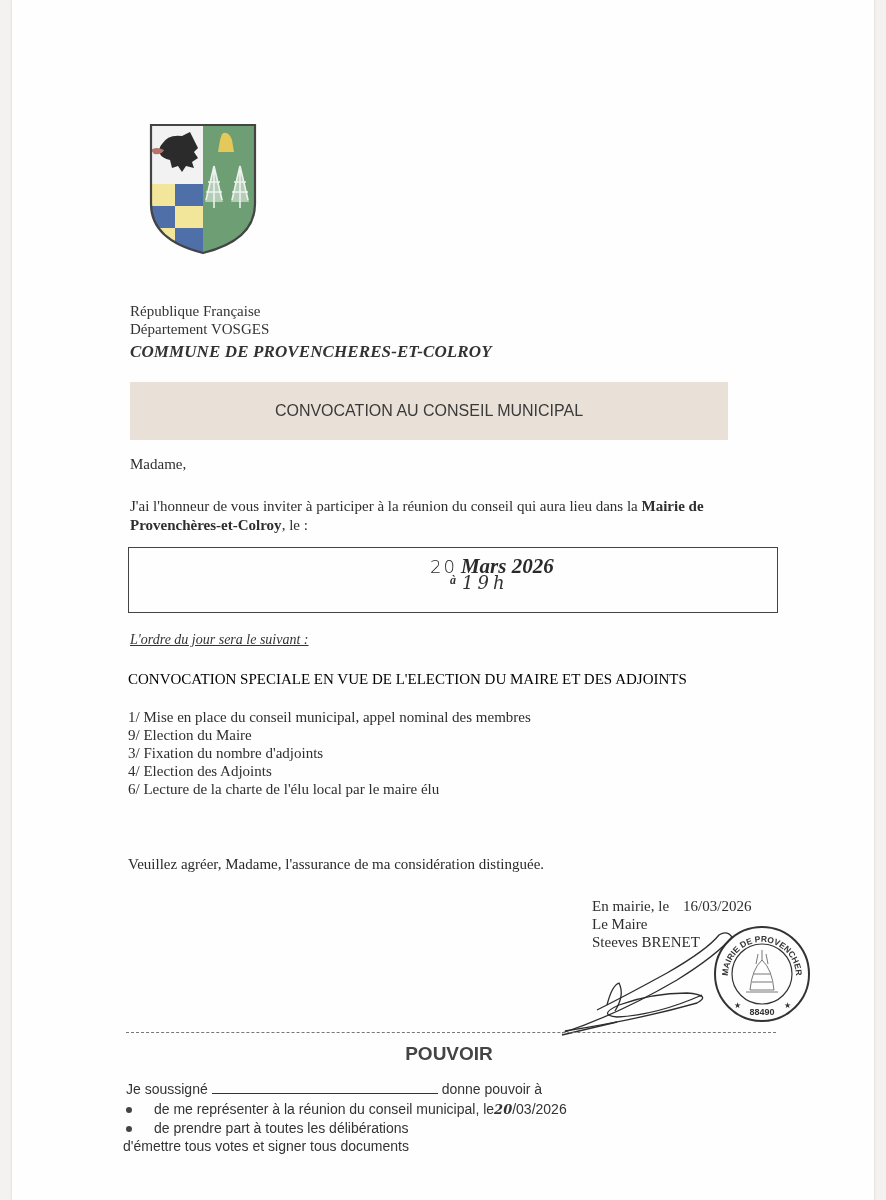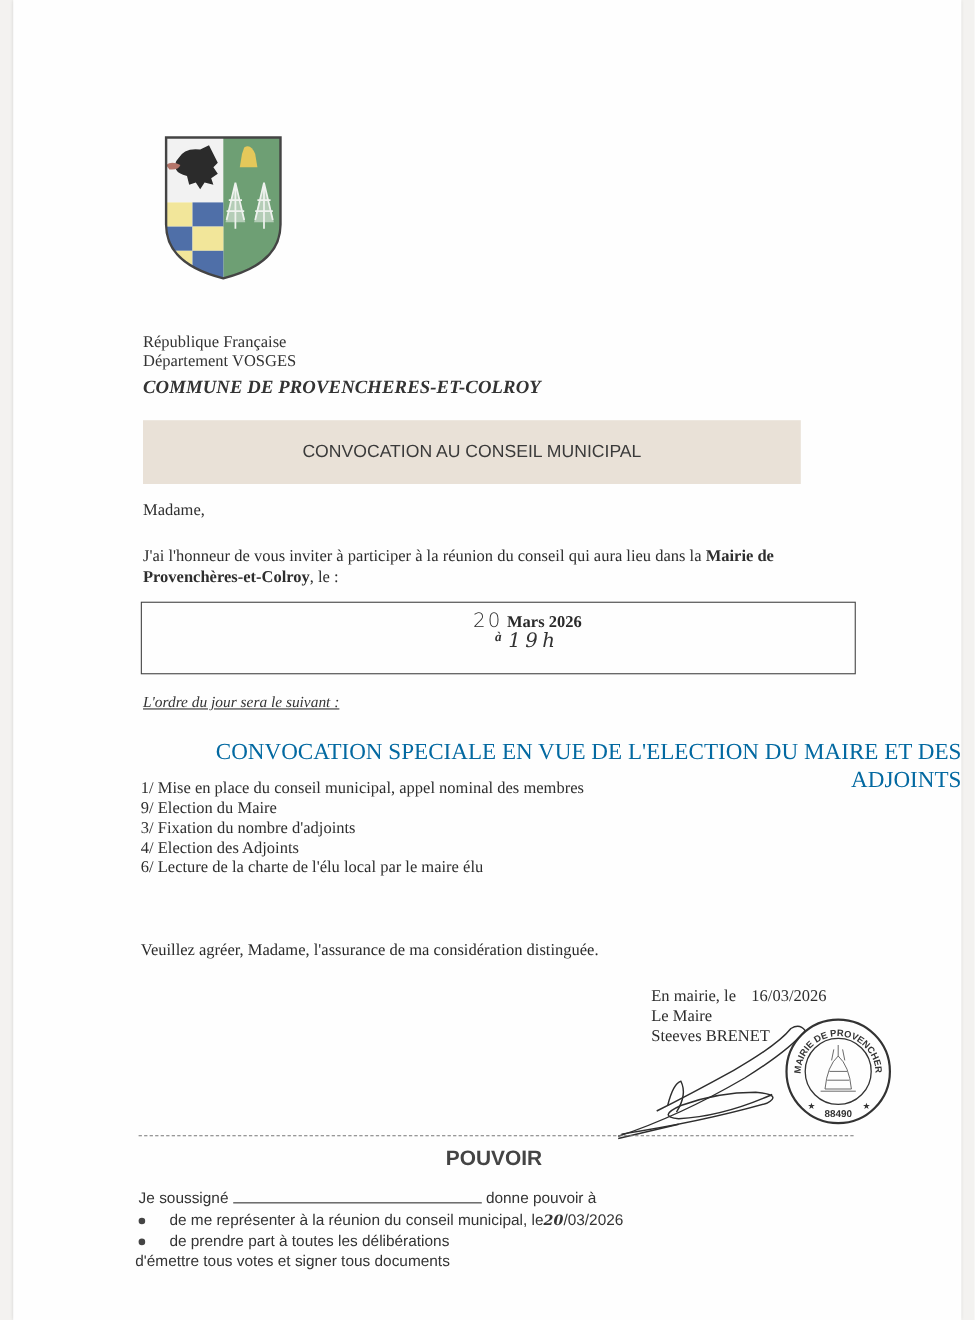--- a/index.html
+++ b/index.html
@@ -26,25 +26,25 @@
     font-family: "Liberation Sans", sans-serif; font-size: 16px; color: #3a3a3a;
   }
   .text { left: 118px; font-size: 15px; color: #2e2e2e; }
   .datebox {
     left: 116px; top: 547px; width: 650px; height: 66px;
     border: 1.5px solid #444; box-sizing: border-box;
   }
   .hand { font-family: "DejaVu Serif", serif; font-style: italic; color: #333; }
   .date-line1 { left: 418px; top: 554px; font-size: 16px; }
   .date-line1 .hw { font-size: 18px; letter-spacing: 2px; font-style: normal; font-family: "DejaVu Sans", sans-serif; font-weight: 300; }
-  .date-line1 .typed { font-family: "Liberation Serif", serif; font-weight: bold; font-size: 15px; }
+  .date-line1 .typed { font-family: "Liberation Serif", serif; font-style: italic; font-weight: bold; font-size: 21px; }
   .date-line2 { left: 438px; top: 572px; font-size: 18px; }
   .date-line2 .a { font-family: "Liberation Serif", serif; font-style: italic; font-weight: bold; font-size: 12px; vertical-align: 5px; margin-right: 6px; }
   .ordre { left: 118px; top: 632px; font-size: 14px; font-style: italic; text-decoration: underline; color: #333; }
-  .special { left: 116px; top: 671px; font-size: 21px; color: #0369a1; text-align: right; }
+  .special { left: 116px; top: 671px; font-size: 15px; color: #000000; }
   .agenda { left: 116px; top: 708px; font-size: 15px; line-height: 18px; color: #2e2e2e; }
   .agenda div { white-space: nowrap; font-family: Liberation Serif, serif; }
   .closing { left: 116px; top: 856px; font-size: 15px; }
   .sign { left: 580px; top: 897px; font-size: 15px; line-height: 18px; color: #2e2e2e; }
   .sign .gap { display: inline-block; width: 14px; }
   .stamp { left: 700px; top: 924px; width: 100px; height: 100px; }
   .signature { left: 545px; top: 925px; width: 200px; height: 115px; }
   .dashed { left: 114px; top: 1032px; width: 650px; border-top: 1.5px dashed #777; }
   .pouvoir-title { left: 0; width: 874px; top: 1043px; text-align: center; font-family: "Liberation Sans", sans-serif; font-weight: bold; font-size: 19px; color: #444; }
   .sans { font-family: "Liberation Sans", sans-serif; font-size: 14px; color: #333; }

